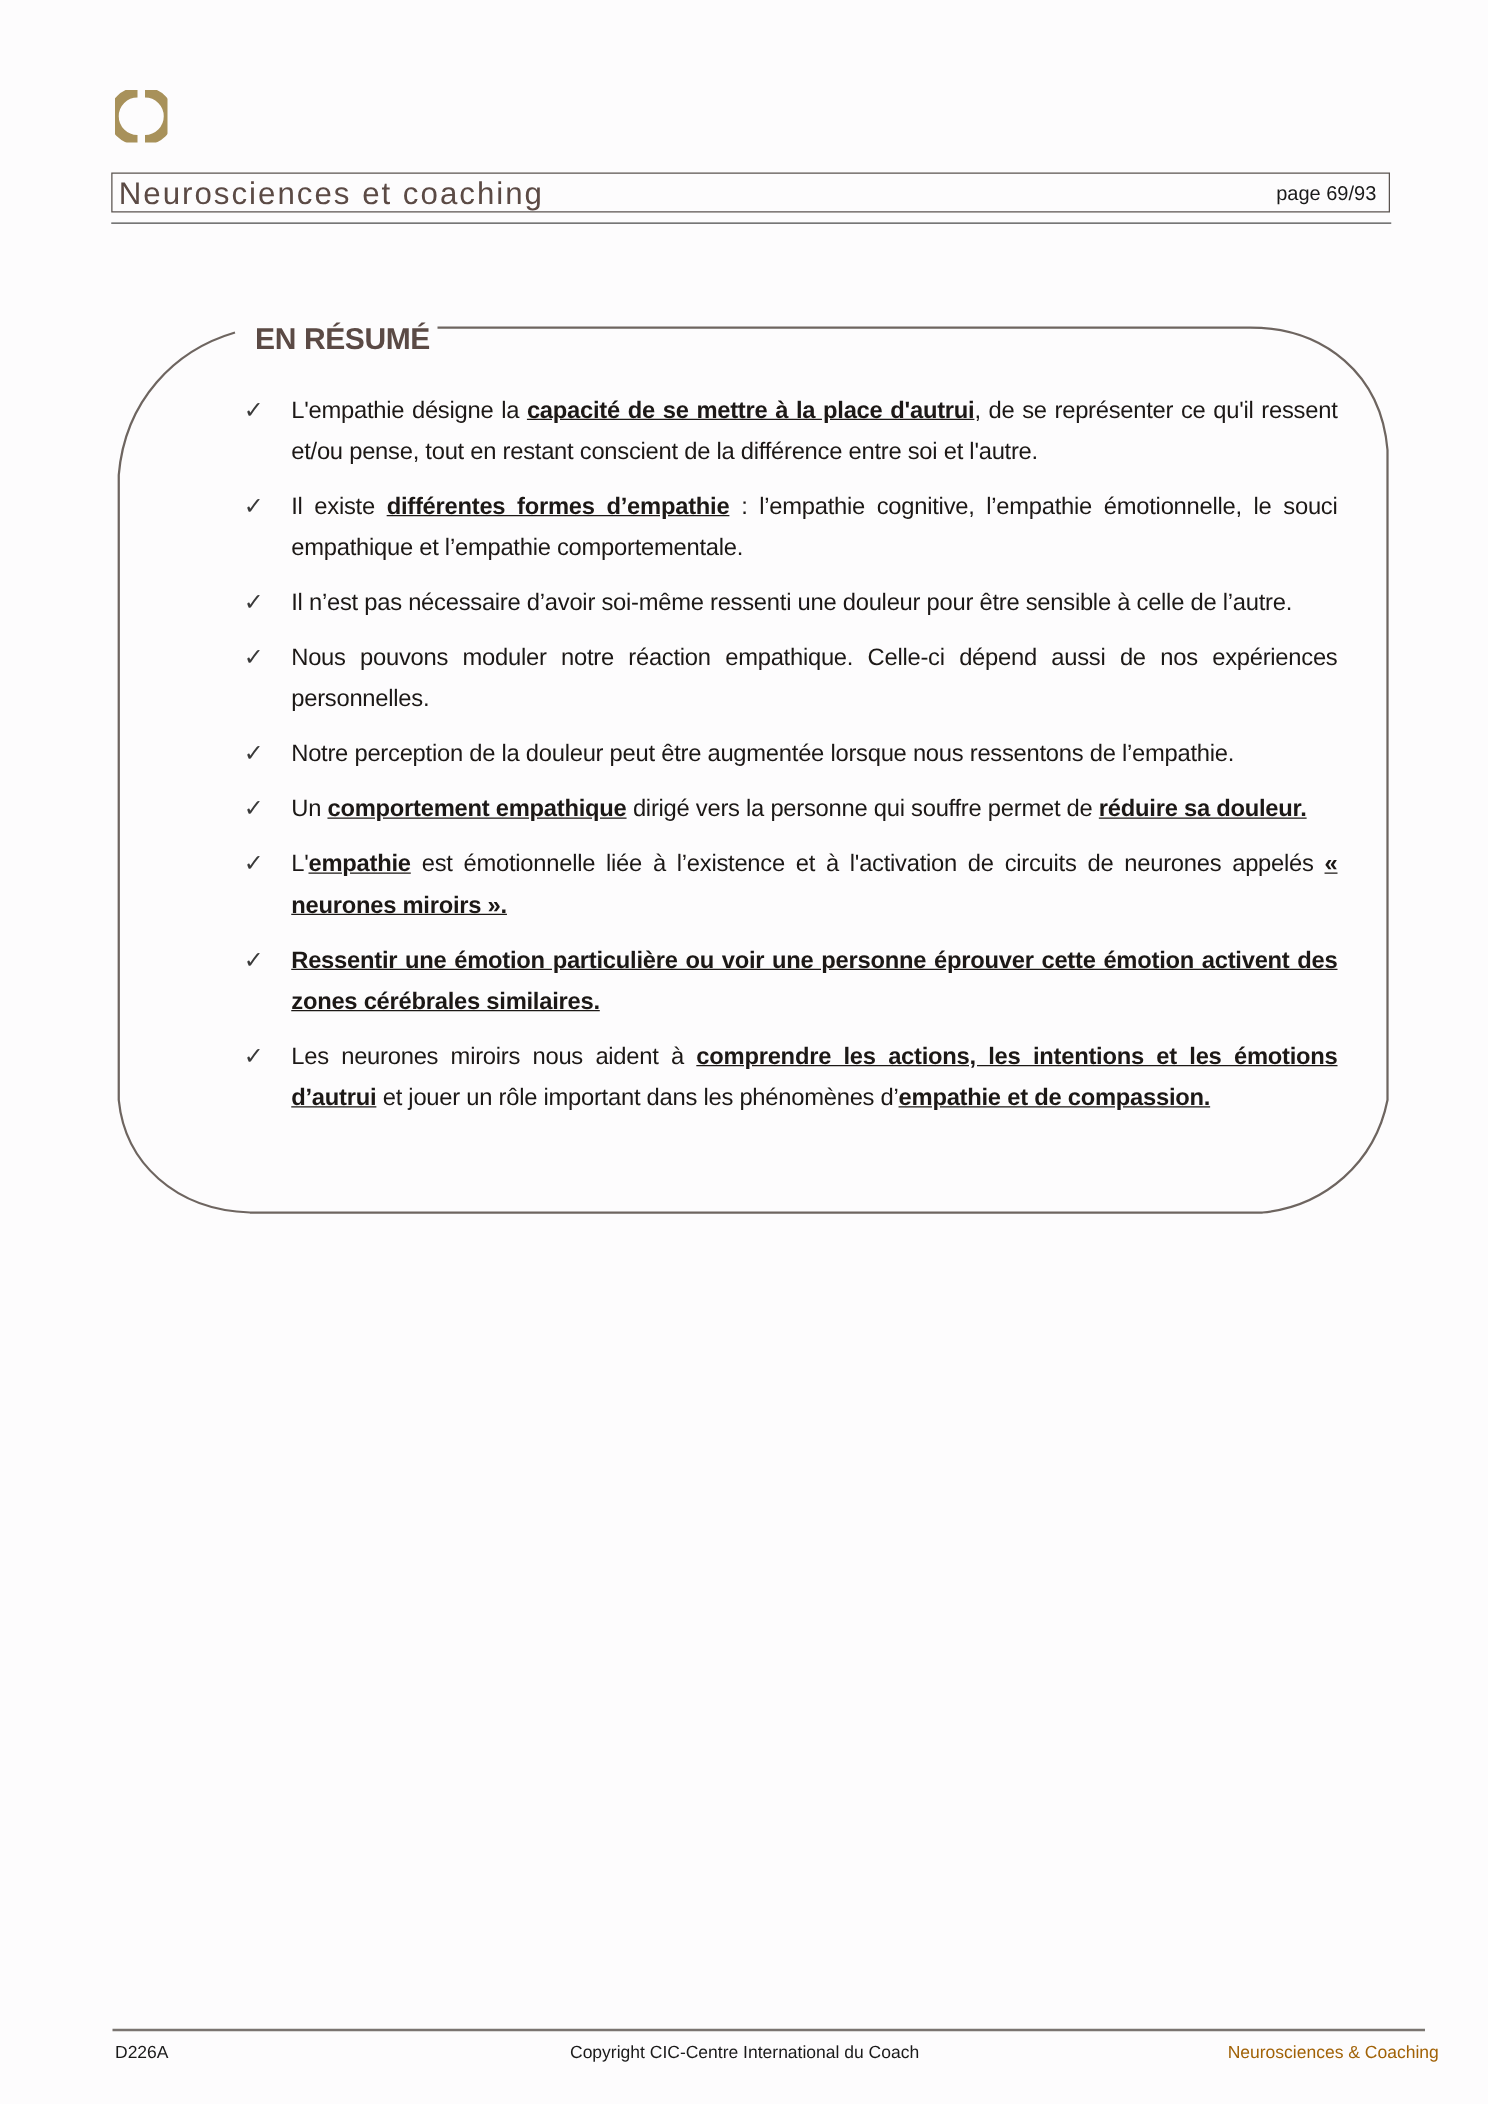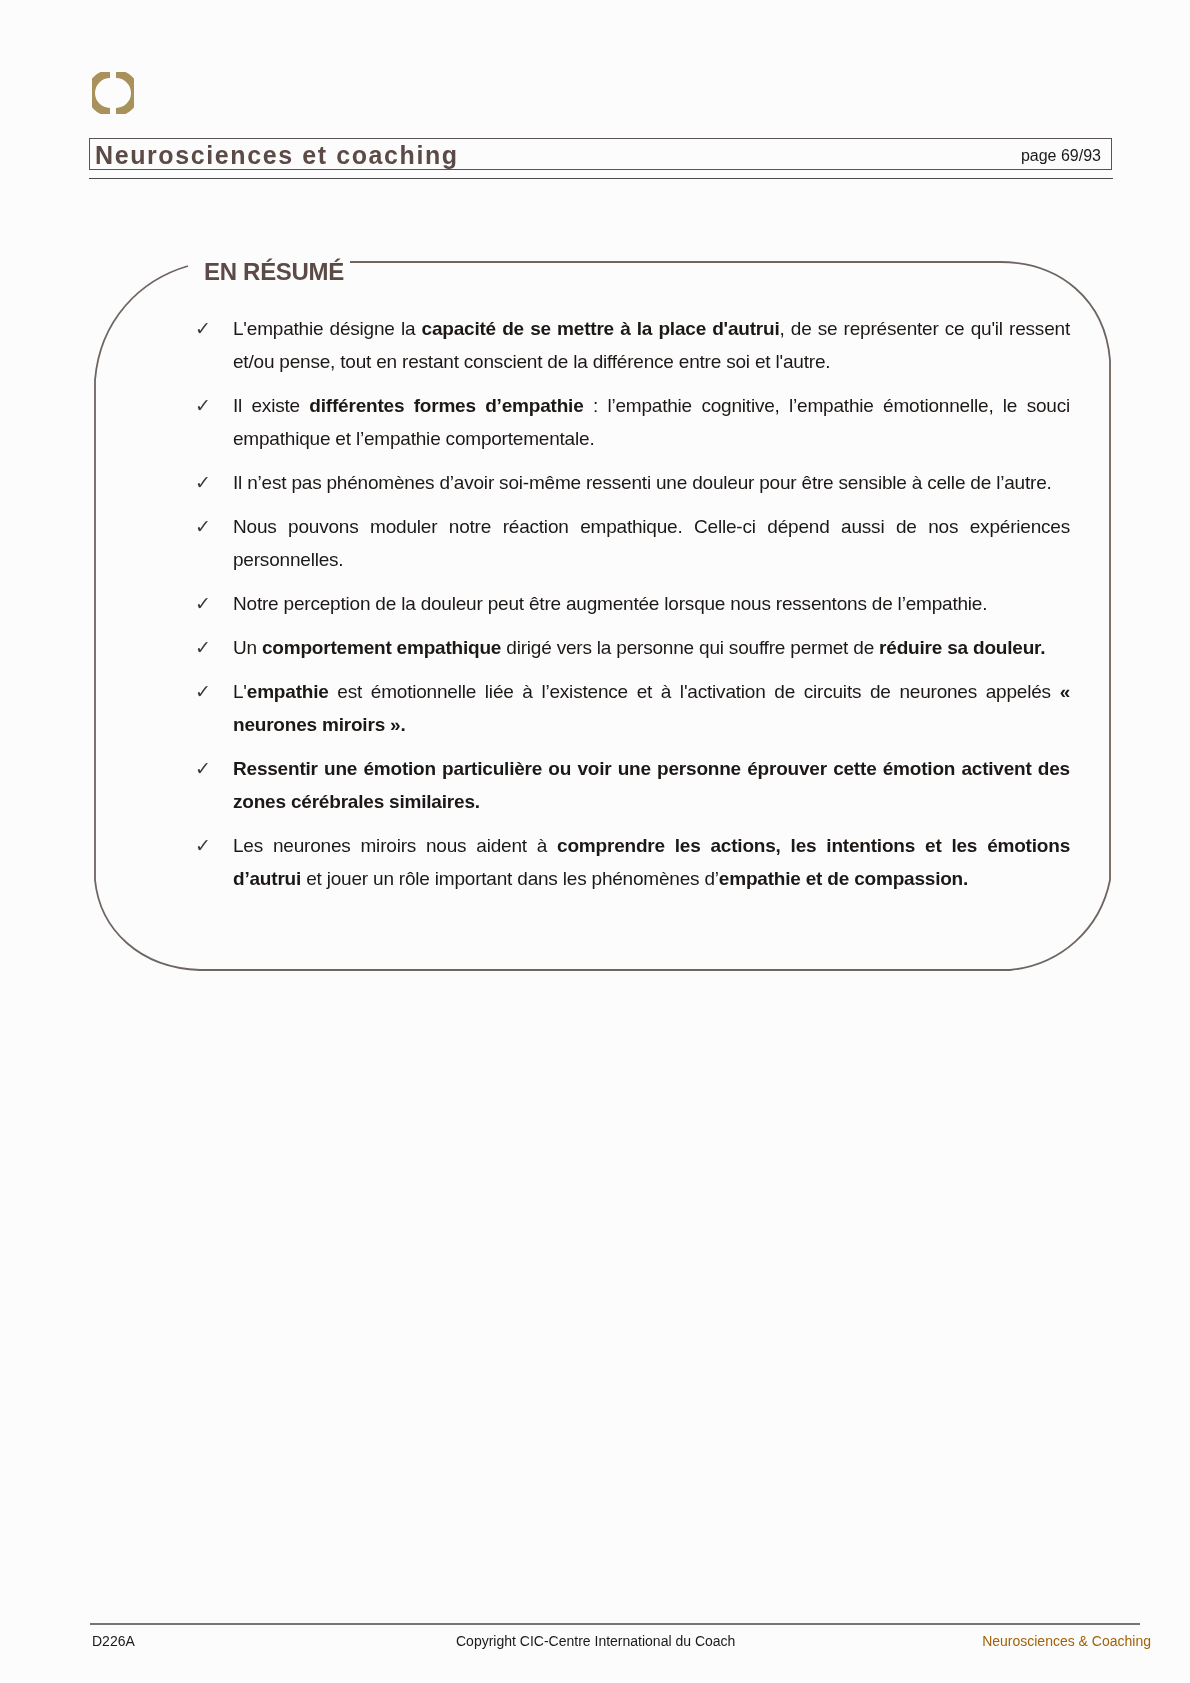--- a/index.html
+++ b/index.html
@@ -6,21 +6,21 @@
   body {
     width: 1190px; height: 1683px; background: #fdfcfd; position: relative;
     font-family: "Liberation Sans", sans-serif; color: #1f1a18; overflow: hidden;
   }
   .logo { position: absolute; left: 92px; top: 72px; width: 42px; height: 42px; }
   .header-box {
     position: absolute; left: 89px; top: 138px; width: 1023px; height: 32px;
     border: 1.5px solid #5a534f; box-sizing: border-box;
   }
   .header-title {
-    position: absolute; left: 5px; top: 2px; font-size: 25px; font-weight: bold;
+    position: absolute; left: 5px; top: 2px; font-size: 25px; font-weight: normal;
     letter-spacing: 1.6px; color: #5b4a45; font-family: "Liberation Sans", sans-serif; text-align: center;
   }
   .header-page {
     position: absolute; right: 10px; top: 8px; font-size: 16px; color: #1a1a1a;
     font-family: "Liberation Sans", sans-serif;
   }
   .header-rule {
     position: absolute; left: 89px; top: 178px; width: 1024px; height: 0;
     border-top: 1.5px solid #4a4a4a;
   }
@@ -33,21 +33,21 @@
     position: absolute; left: 195px; top: 312px; width: 875px; margin: 0; padding: 0;
     list-style: none;
   }
   .bullet {
     position: relative; padding-left: 38px; font-size: 19px; line-height: 33px;
     margin-bottom: 11px; text-align: justify; color: #1c1816; letter-spacing: -0.2px;
   }
   .check {
     position: absolute; left: 0; top: 0; font-size: 19px; color: #3a3a3a;
   }
-  .bullet b { font-weight: bold; }
+  .bullet b { font-weight: bold; text-decoration: underline; }
   .footer-rule {
     position: absolute; left: 90px; top: 1623px; width: 1050px; height: 0;
     border-top: 2px solid #7a7470;
   }
   .footer-left { position: absolute; left: 92px; top: 1633px; font-size: 14px; color: #1a1a1a; }
   .footer-center { position: absolute; left: 456px; top: 1633px; font-size: 14px; color: #1a1a1a; }
   .footer-right { position: absolute; right: 39px; top: 1633px; font-size: 14px; color: #a16207; }
 </style>
 </head>
 <body>
@@ -64,21 +64,21 @@
 <div class="header-rule"></div>
 
 <svg class="frame-svg" width="1190" height="1000">
   <path d="M188 266 C 140 280, 100 320, 95 380 L 95 880 C 100 930, 140 968, 200 970 L 1010 970 C 1060 965, 1100 930, 1110 880 L 1110 360 C 1105 300, 1060 262, 1000 262 L 350 262" fill="none" stroke="#6e6560" stroke-width="1.8"></path>
 </svg>
 <div class="summary-title">EN RÉSUMÉ</div>
 
 <ul class="bullets" id="bullets">
     <li class="bullet"><span class="check">✓</span><span>L'empathie désigne la </span><b>capacité de se mettre à la place d'autrui</b><span>, de se représenter ce qu'il ressent et/ou pense, tout en restant conscient de la différence entre soi et l'autre.</span></li>
     <li class="bullet"><span class="check">✓</span><span>Il existe </span><b>différentes formes d’empathie</b><span> : l’empathie cognitive, l’empathie émotionnelle, le souci empathique et l’empathie comportementale.</span></li>
-    <li class="bullet"><span class="check">✓</span><span>Il n’est pas phénomènes d’avoir soi-même ressenti une douleur pour être sensible à celle de l’autre.</span></li>
+    <li class="bullet"><span class="check">✓</span><span>Il n’est pas nécessaire d’avoir soi-même ressenti une douleur pour être sensible à celle de l’autre.</span></li>
     <li class="bullet"><span class="check">✓</span><span>Nous pouvons moduler notre réaction empathique. Celle-ci dépend aussi de nos expériences personnelles.</span></li>
     <li class="bullet"><span class="check">✓</span><span>Notre perception de la douleur peut être augmentée lorsque nous ressentons de l’empathie.</span></li>
     <li class="bullet"><span class="check">✓</span><span>Un </span><b>comportement empathique</b><span> dirigé vers la personne qui souffre permet de </span><b>réduire sa douleur.</b></li>
     <li class="bullet"><span class="check">✓</span><span>L'</span><b>empathie</b><span> est émotionnelle liée à l’existence et à l'activation de circuits de neurones appelés </span><b>« neurones miroirs ».</b></li>
     <li class="bullet"><span class="check">✓</span><b>Ressentir une émotion particulière ou voir une personne éprouver cette émotion activent des zones cérébrales similaires.</b></li>
     <li class="bullet"><span class="check">✓</span><span>Les neurones miroirs nous aident à </span><b>comprendre les actions, les intentions et les émotions d’autrui</b><span> et jouer un rôle important dans les phénomènes d’</span><b>empathie et de compassion.</b></li>
   </ul>
 
 <div class="footer-rule"></div>
 <div class="footer-left">D226A</div>

